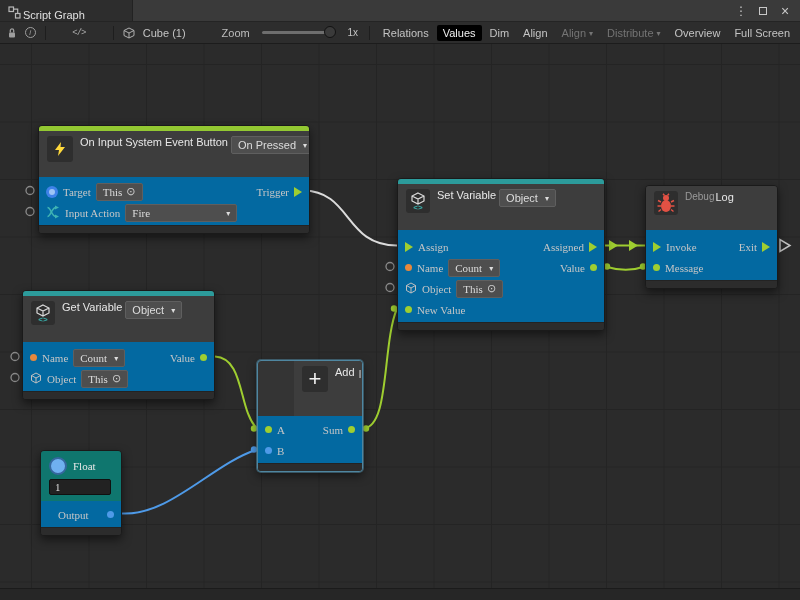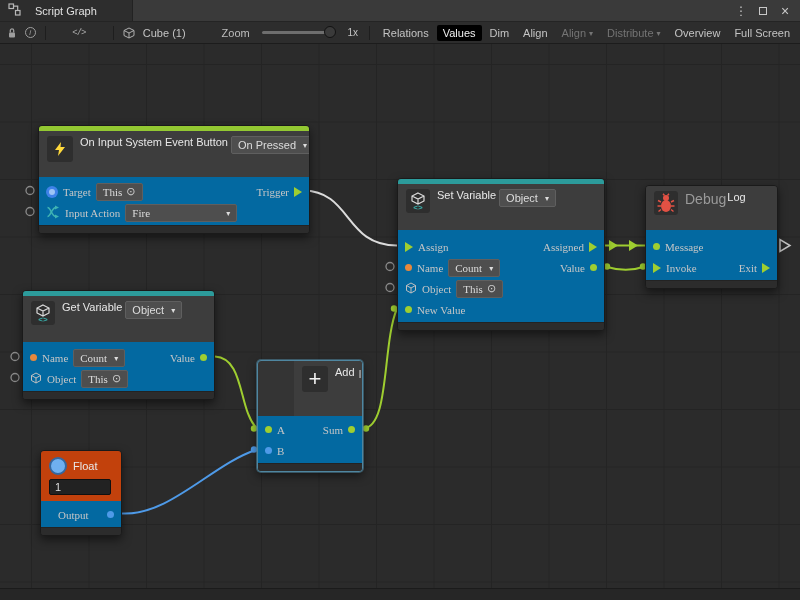--- a/index.html
+++ b/index.html
@@ -2,21 +2,21 @@
 <html><head>
 <meta charset="utf-8">
 <style>
   html,body{margin:0;padding:0;background:#1e1e1e;}
   *{box-sizing:border-box;}
   .app{position:relative;width:800px;height:600px;overflow:hidden;background:#2B2B2B;
        font-family:"Liberation Sans", sans-serif;font-size:11px;color:#C6C6C6;}
 
   
   .titlebar{height:22px;background:#3A3A3A;display:flex;align-items:stretch;border-bottom:1px solid #242424;}
-  .tab{width:133px;background:#2D2D2D;display:flex;align-items:center;gap:14px;padding:0 8px;
+  .tab{width:133px;background:#2D2D2D;display:flex;align-items:flex-end;gap:2px;padding:0 8px;
        color:#E0E0E0;border-right:1px solid #222;}
   .win-controls{margin-left:auto;display:flex;align-items:center;gap:4px;padding-right:6px;color:#C8C8C8;}
   .wc{width:18px;height:18px;display:flex;align-items:center;justify-content:center;cursor:default;}
   .i-vdots::after{content:"\22EE";font-size:12px;}
   .i-close::after{content:"\00D7";font-size:14px;}
   .box-glyph{width:8px;height:8px;border:1px solid #C8C8C8;display:inline-block;}
 
   
   .toolbar{height:22px;background:#2D2D2D;border-bottom:1px solid #1C1C1C;display:flex;align-items:center;
            gap:2px;padding:0 4px;color:#C4C4C4;}
@@ -43,21 +43,21 @@
   .bottomstrip{position:absolute;left:0;bottom:0;width:800px;height:12px;background:#262626;border-top:1px solid #1B1B1B;}
 
   
   .node{position:absolute;z-index:1;background:#343434;border:1px solid #1A1A1A;border-radius:4px;
         box-shadow:0 4px 10px rgba(0,0,0,.5);overflow:hidden;}
   .node.sel{border-color:#4F86A0;box-shadow:0 0 0 1px rgba(80,134,160,.55),0 4px 10px rgba(0,0,0,.5);}
   .naccent{height:5px;}
   .nhead{display:flex;gap:7px;padding:5px 8px 0;align-items:flex-start;background:#3D3D3D;}
   .hcol{display:flex;flex-direction:row;gap:3px;min-width:0;}
   .ntitle{font-size:11px;color:#E8E8E8;white-space:nowrap;}
-  .ncat{font-size:14px;color:#9A9A9A;}
+  .ncat{font-size:10px;color:#9A9A9A;}
   .tile{width:24px;height:24px;background:#2E2E2E;border-radius:3px;display:flex;align-items:center;
         justify-content:center;flex:none;}
   .nbody{background:#0369a1;padding-bottom:2px;font-family:Liberation Serif, serif;}
   .prow{display:flex;align-items:center;gap:5px;height:21px;padding:0 7px;color:#C6C6C6;}
   .spacer{flex:1;}
   .nfoot{height:8px;background:#2C2C2C;border-top:1px solid #232323;}
 
   .dd,.chip{display:inline-flex;align-items:center;gap:4px;background:#4E4E4E;border:1px solid #5F5F5F;
         border-radius:2px;padding:8px 6px;height:16px;font-size:11px;color:#DDDDDD;white-space:nowrap;cursor:default;}
   .dd.wide{width:112px;justify-content:space-between;}
@@ -69,21 +69,21 @@
   .dot-orange{background:#E8883C;}
   .arrow{width:0;height:0;border-top:5px solid transparent;border-bottom:5px solid transparent;
          border-left:8px solid #9FCE30;flex:none;}
   .picon-this{width:12px;height:12px;border-radius:50%;background:#3F82E8;position:relative;flex:none;}
   .picon-this::after{content:"";position:absolute;inset:3px;border-radius:50%;background:#9CC4F5;}
   .float-circle{width:18px;height:18px;border-radius:50%;background:#6FB0F0;border:2px solid #35679E;flex:none;}
   .mini-field{min-width:17px;height:15px;background:#222;border:1px solid #101010;border-radius:2px;color:#DDD;
         display:inline-flex;align-items:center;justify-content:center;padding:0 3px;}
   .tfield{width:62px;height:16px;background:#222;border:1px solid #101010;border-radius:2px;color:#DDD;
         display:flex;align-items:center;padding:0 5px;}
-  .fhead{display:flex;flex-direction:column;gap:4px;padding:6px 8px 0;background:#c2410c;}
+  .fhead{display:flex;flex-direction:column;gap:4px;padding:6px 8px 0;background:#0f766e;font-family:Liberation Serif, serif;}
   .frow{display:flex;align-items:center;gap:6px;}
 </style>
 </head>
 <body>
 
 <div class="app">
 
   <div class="titlebar">
     <div class="tab">
       <span>
@@ -296,29 +296,29 @@
             <path d="M5 9 L2 7.5 M5 13 L1.5 13 M5 16.5 L2.5 18.5 M15 9 L18 7.5 M15 13 L18.5 13 M15 16.5 L17.5 18.5" stroke="#E25144" stroke-width="1.5"></path>
           </svg>
         </span>
         <div class="hcol" style="gap:1px;">
           <div class="ncat">Debug</div>
           <div class="ntitle">Log</div>
         </div>
       </div>
       <div class="nbody" style="padding-top:6px;">
         <div class="prow">
-          <span class="dot dot-green"></span>
-          <span>Message</span>
-        </div>
-        <div class="prow">
           <span class="arrow"></span>
           <span>Invoke</span>
           <span class="spacer"></span>
           <span>Exit</span>
           <span class="arrow"></span>
+        </div>
+        <div class="prow">
+          <span class="dot dot-green"></span>
+          <span>Message</span>
         </div>
       </div>
       <div class="nfoot"></div>
     </div>
 
     <div class="node" style="left:22px;top:246px;width:193px;">
       <div class="naccent" style="background:#2C9B9B;"></div>
       <div class="nhead" style="height:46px;">
         <span class="tile">
           <svg width="18" height="18" viewBox="0 0 18 18">

